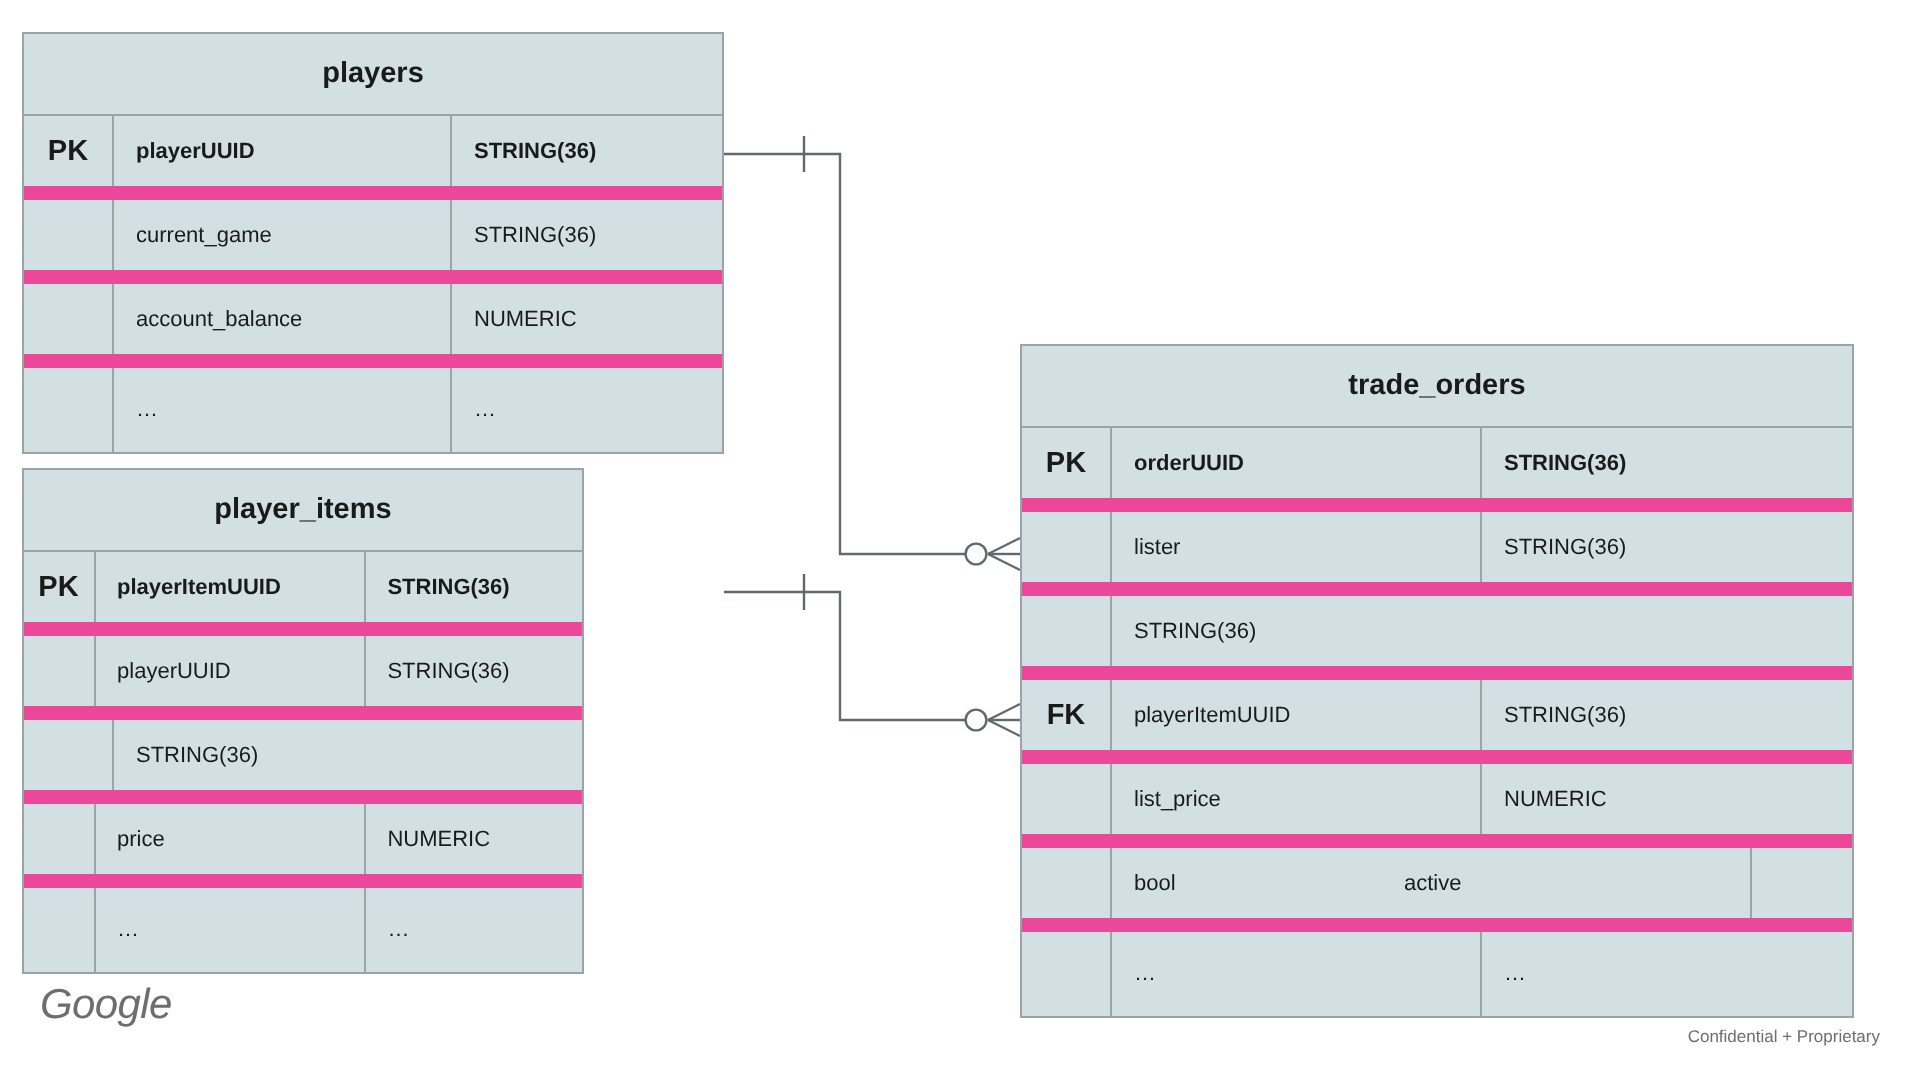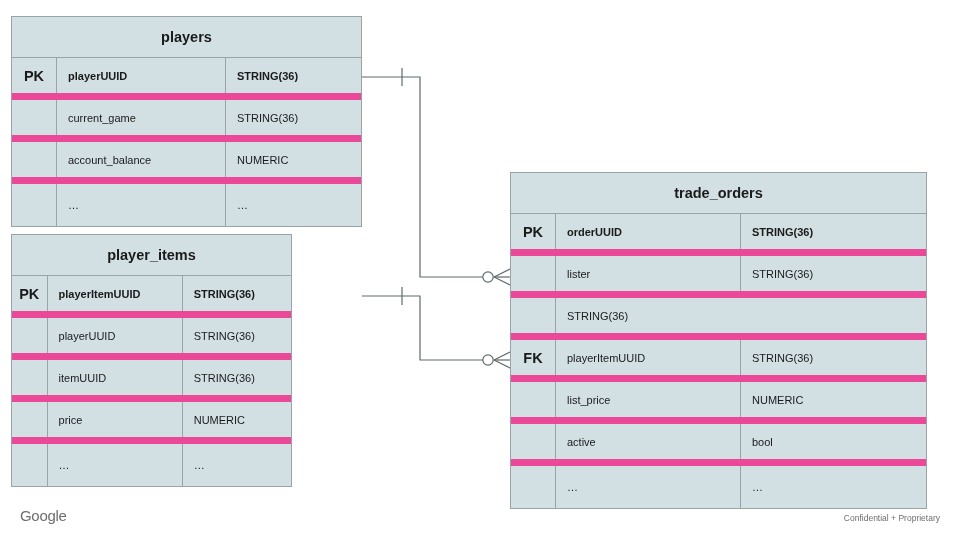--- a/index.html
+++ b/index.html
@@ -96,25 +96,26 @@
     position: absolute;
     left: 0; top: 0;
     width: 960px; height: 540px;
     pointer-events: none;
   }
 
   
   #google-logo {
     position: absolute;
     left: 20px;
-    top: 507px;
-    font-size: 15px;
+    top: 491px;
+    font-size: 21px;
     color: #6e6e6e;
     font-family: "Liberation Sans", sans-serif;
     letter-spacing: -0.3px;
+    font-style: italic;
   }
   #confidential {
     position: absolute;
     right: 20px;
     top: 513px;
     font-size: 8.5px;
     color: #6e6e6e;
     text-align: center;
   }
 </style>
@@ -186,21 +187,20 @@
       <div class="cell name">playerItemUUID</div>
       <div class="cell type">STRING(36)</div>
     </div>
     <div class="row">
       <div class="cell key"></div>
       <div class="cell name">playerUUID</div>
       <div class="cell type">STRING(36)</div>
     </div>
     <div class="row">
       <div class="cell key"></div>
-      <div class="cell name">itemUUID</div>
       <div class="cell type">STRING(36)</div>
     </div>
     <div class="row">
       <div class="cell key"></div>
       <div class="cell name">price</div>
       <div class="cell type">NUMERIC</div>
     </div>
     <div class="row last">
       <div class="cell key"></div>
       <div class="cell name">…</div>
@@ -230,22 +230,22 @@
       <div class="cell name">playerItemUUID</div>
       <div class="cell type">STRING(36)</div>
     </div>
     <div class="row">
       <div class="cell key"></div>
       <div class="cell name">list_price</div>
       <div class="cell type">NUMERIC</div>
     </div>
     <div class="row">
       <div class="cell key"></div>
+      <div class="cell type">bool</div>
       <div class="cell name">active</div>
-      <div class="cell type">bool</div>
     </div>
     <div class="row last">
       <div class="cell key"></div>
       <div class="cell name">…</div>
       <div class="cell type">…</div>
     </div>
   </div>
 
   <div id="google-logo">Google</div>
   <div id="confidential">Confidential + Proprietary</div>

